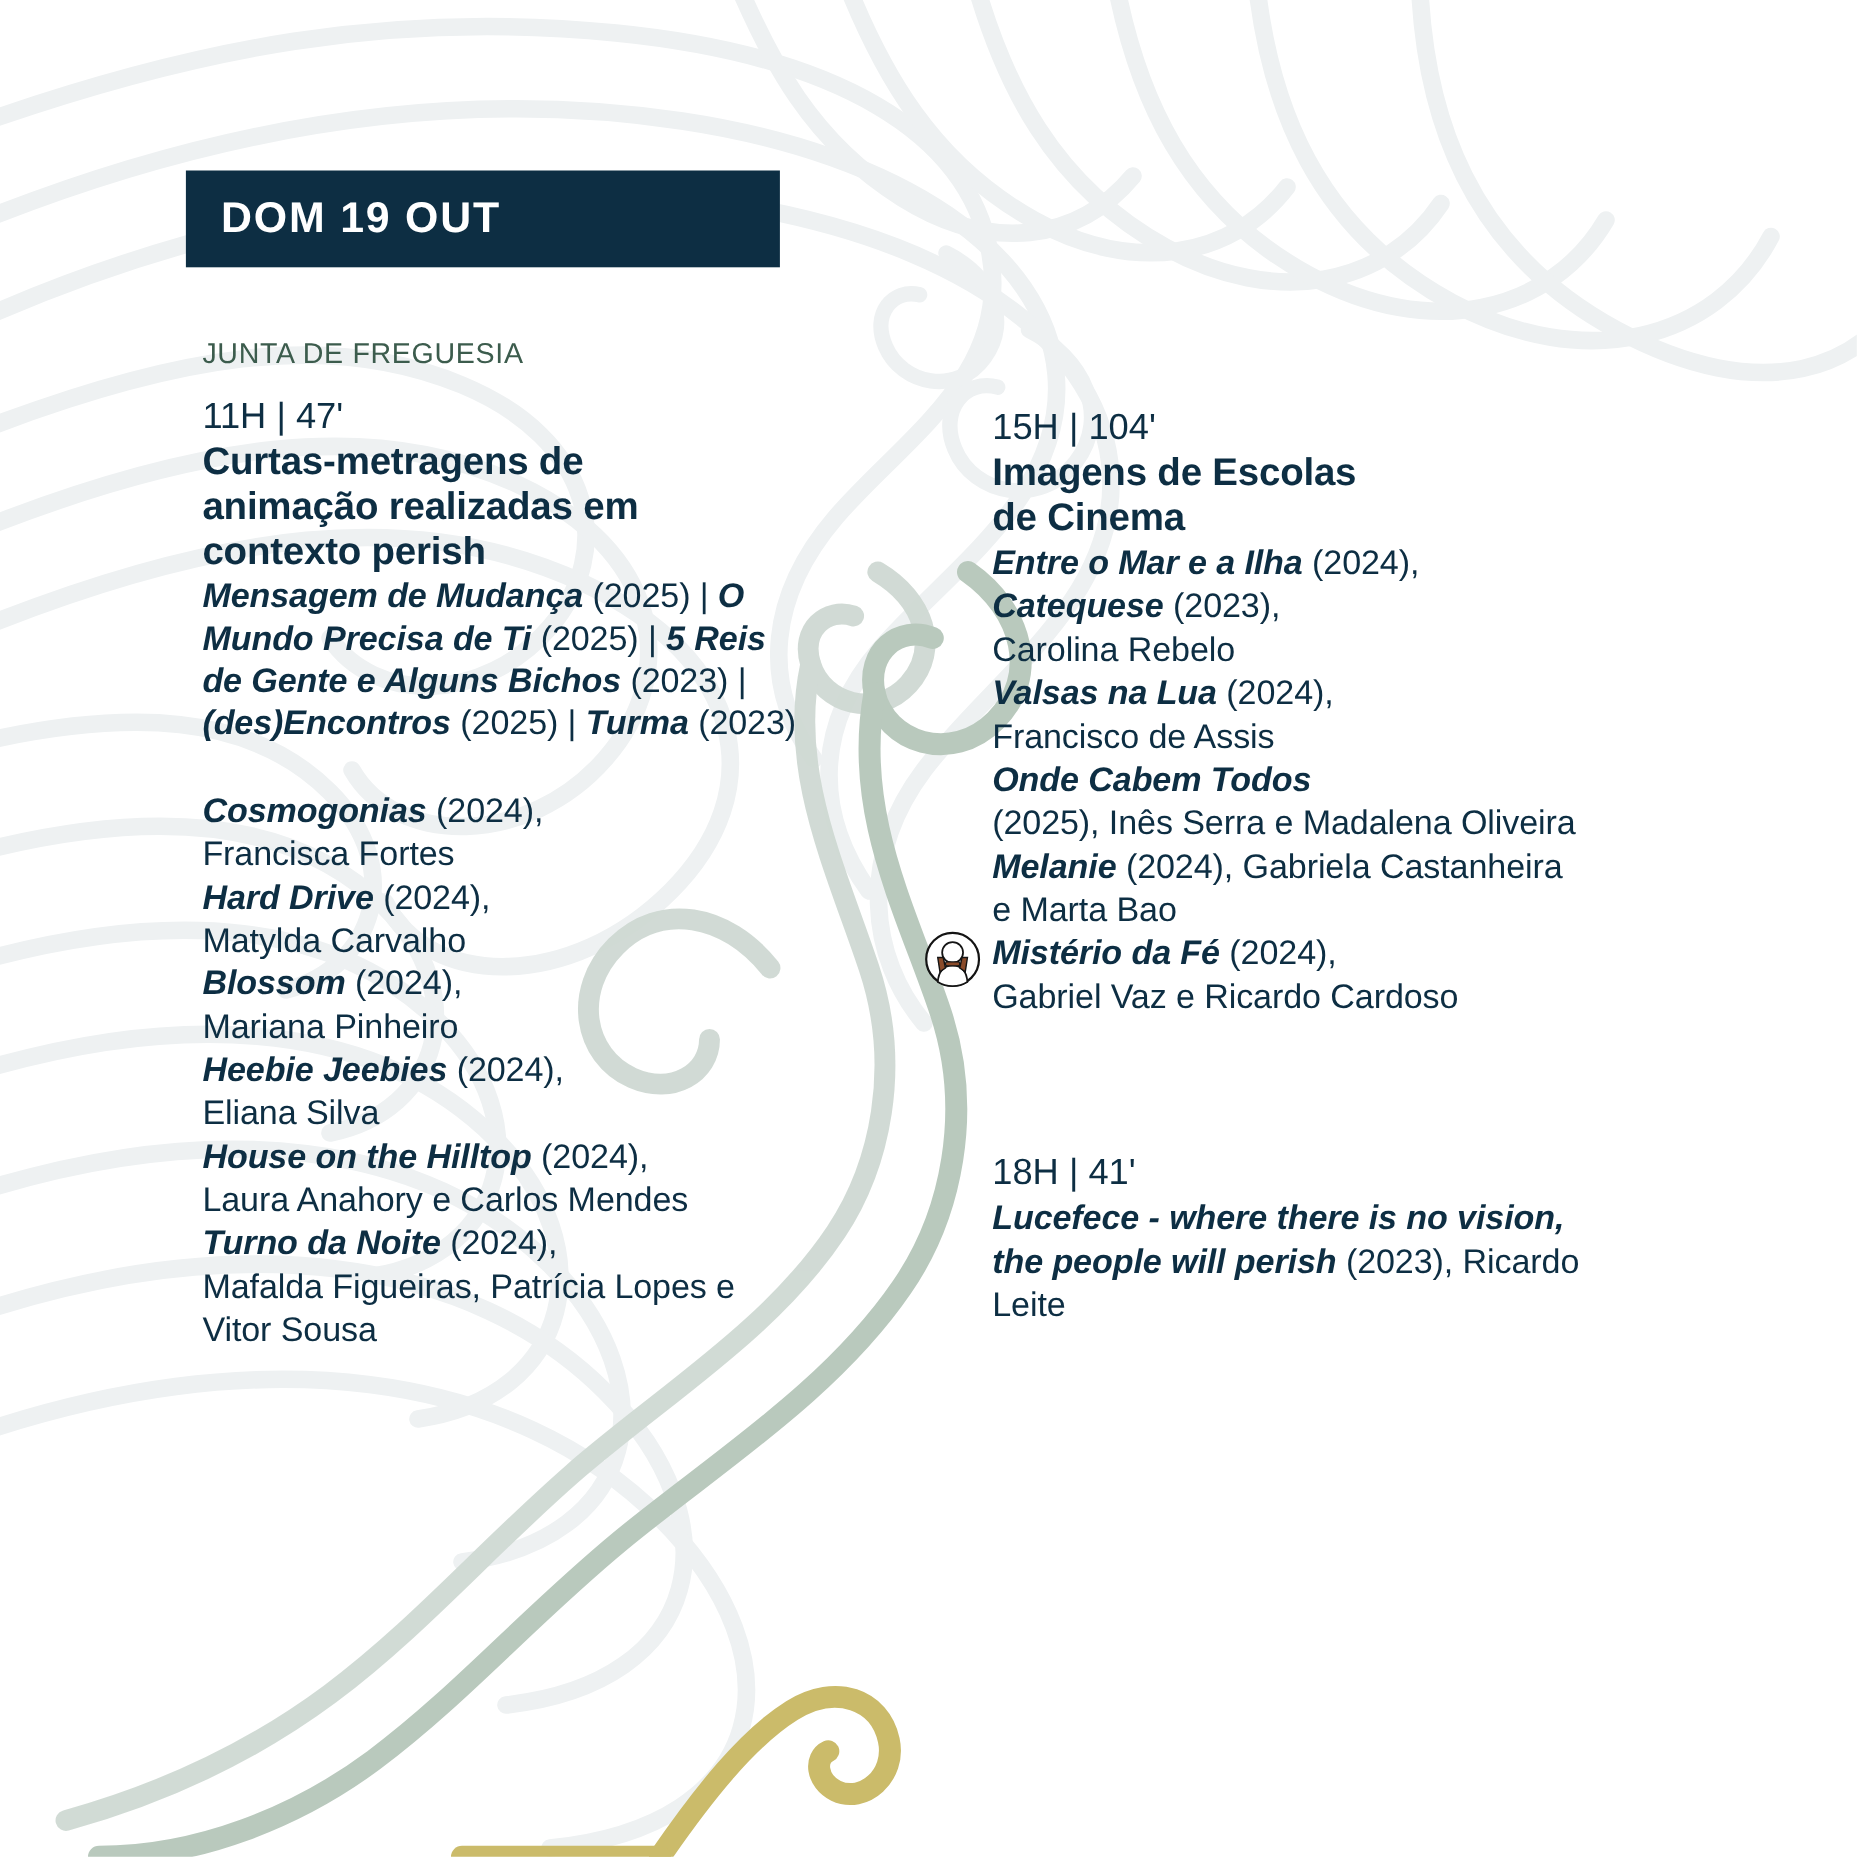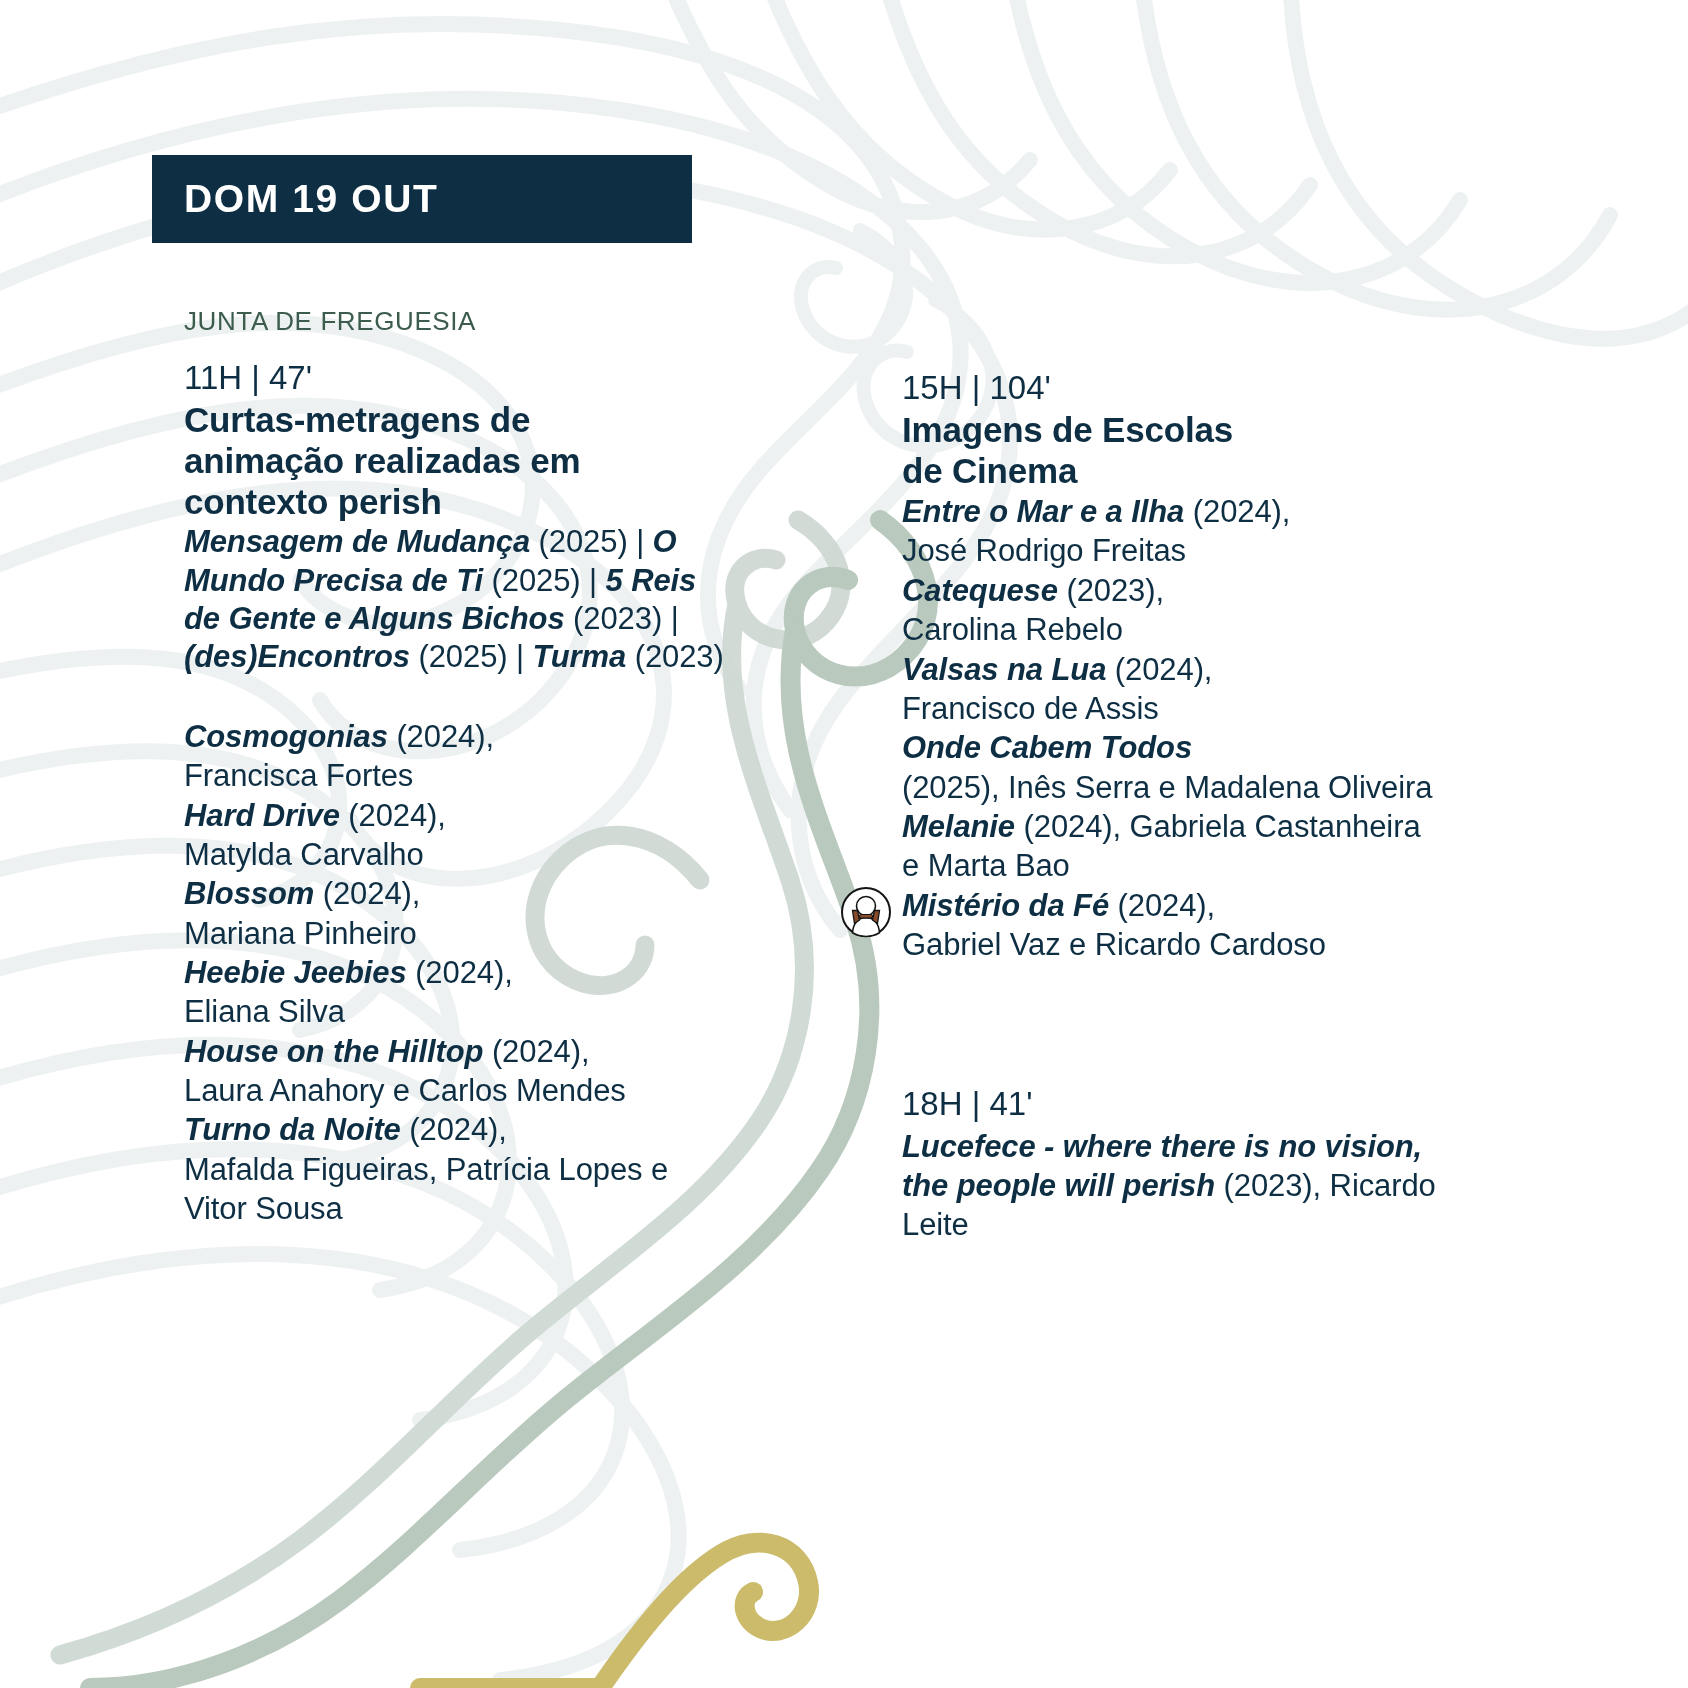--- a/index.html
+++ b/index.html
@@ -19,21 +19,21 @@
     width:1688px; height:1688px;
     z-index:0; pointer-events:none;
   }
 
   
   .page { position:relative; z-index:2; width:1688px; height:1688px; }
 
   
   .date-badge {
     position:absolute;
-    left:152px; top:155px;
+    left:169px; top:155px;
     width:540px; height:88px;
     background:#0d2e43;
     display:flex; align-items:center;
   }
   .date-badge-label {
     color:#ffffff;
     font-size:39px;
     font-weight:bold;
     letter-spacing:1.6px;
     padding-left:32px;
@@ -216,21 +216,20 @@
 
     <div class="session-title">
       <div>Imagens de Escolas</div>
       <div>de Cinema</div>
     </div>
 
     <div class="film-block">
       <div>
         <span class="film-title">Entre o Mar e a Ilha</span>
         <span class="film-year">(2024),</span><br>
-        <span class="film-dir">José Rodrigo Freitas</span>
       </div>
       <div>
         <span class="film-title">Catequese</span>
         <span class="film-year">(2023),</span><br>
         <span class="film-dir">Carolina Rebelo</span>
       </div>
       <div>
         <span class="film-title">Valsas na Lua</span>
         <span class="film-year">(2024),</span><br>
         <span class="film-dir">Francisco de Assis</span>

